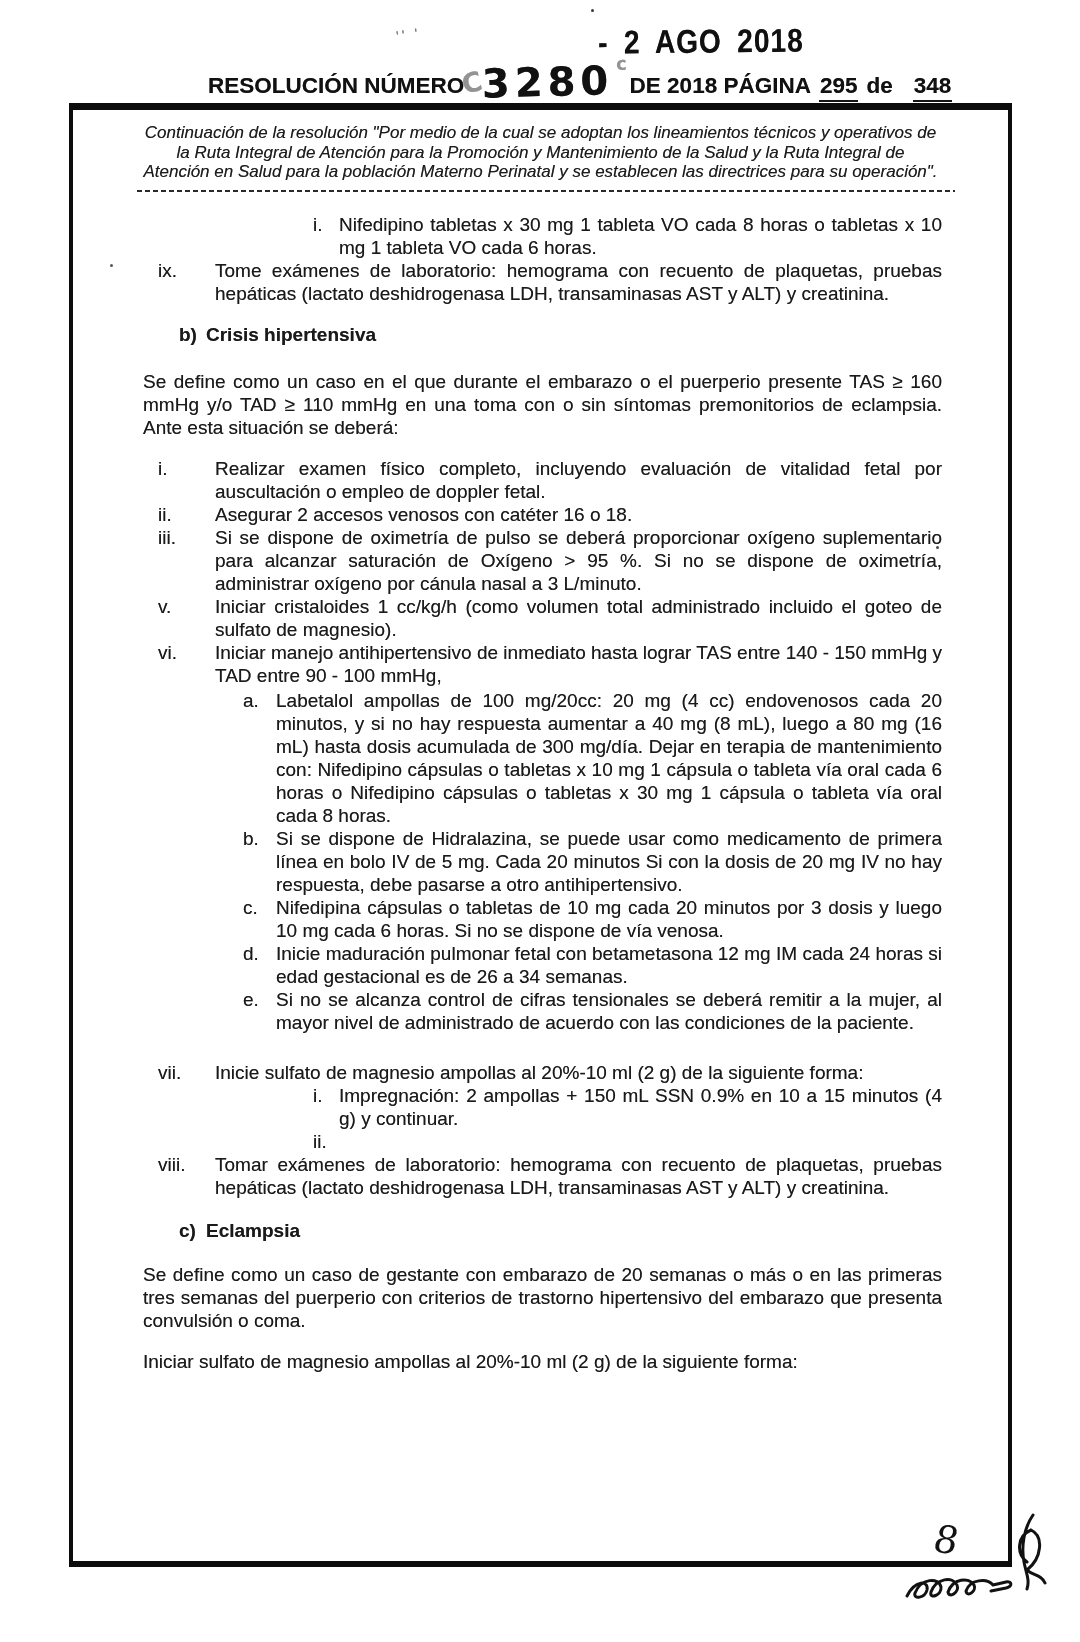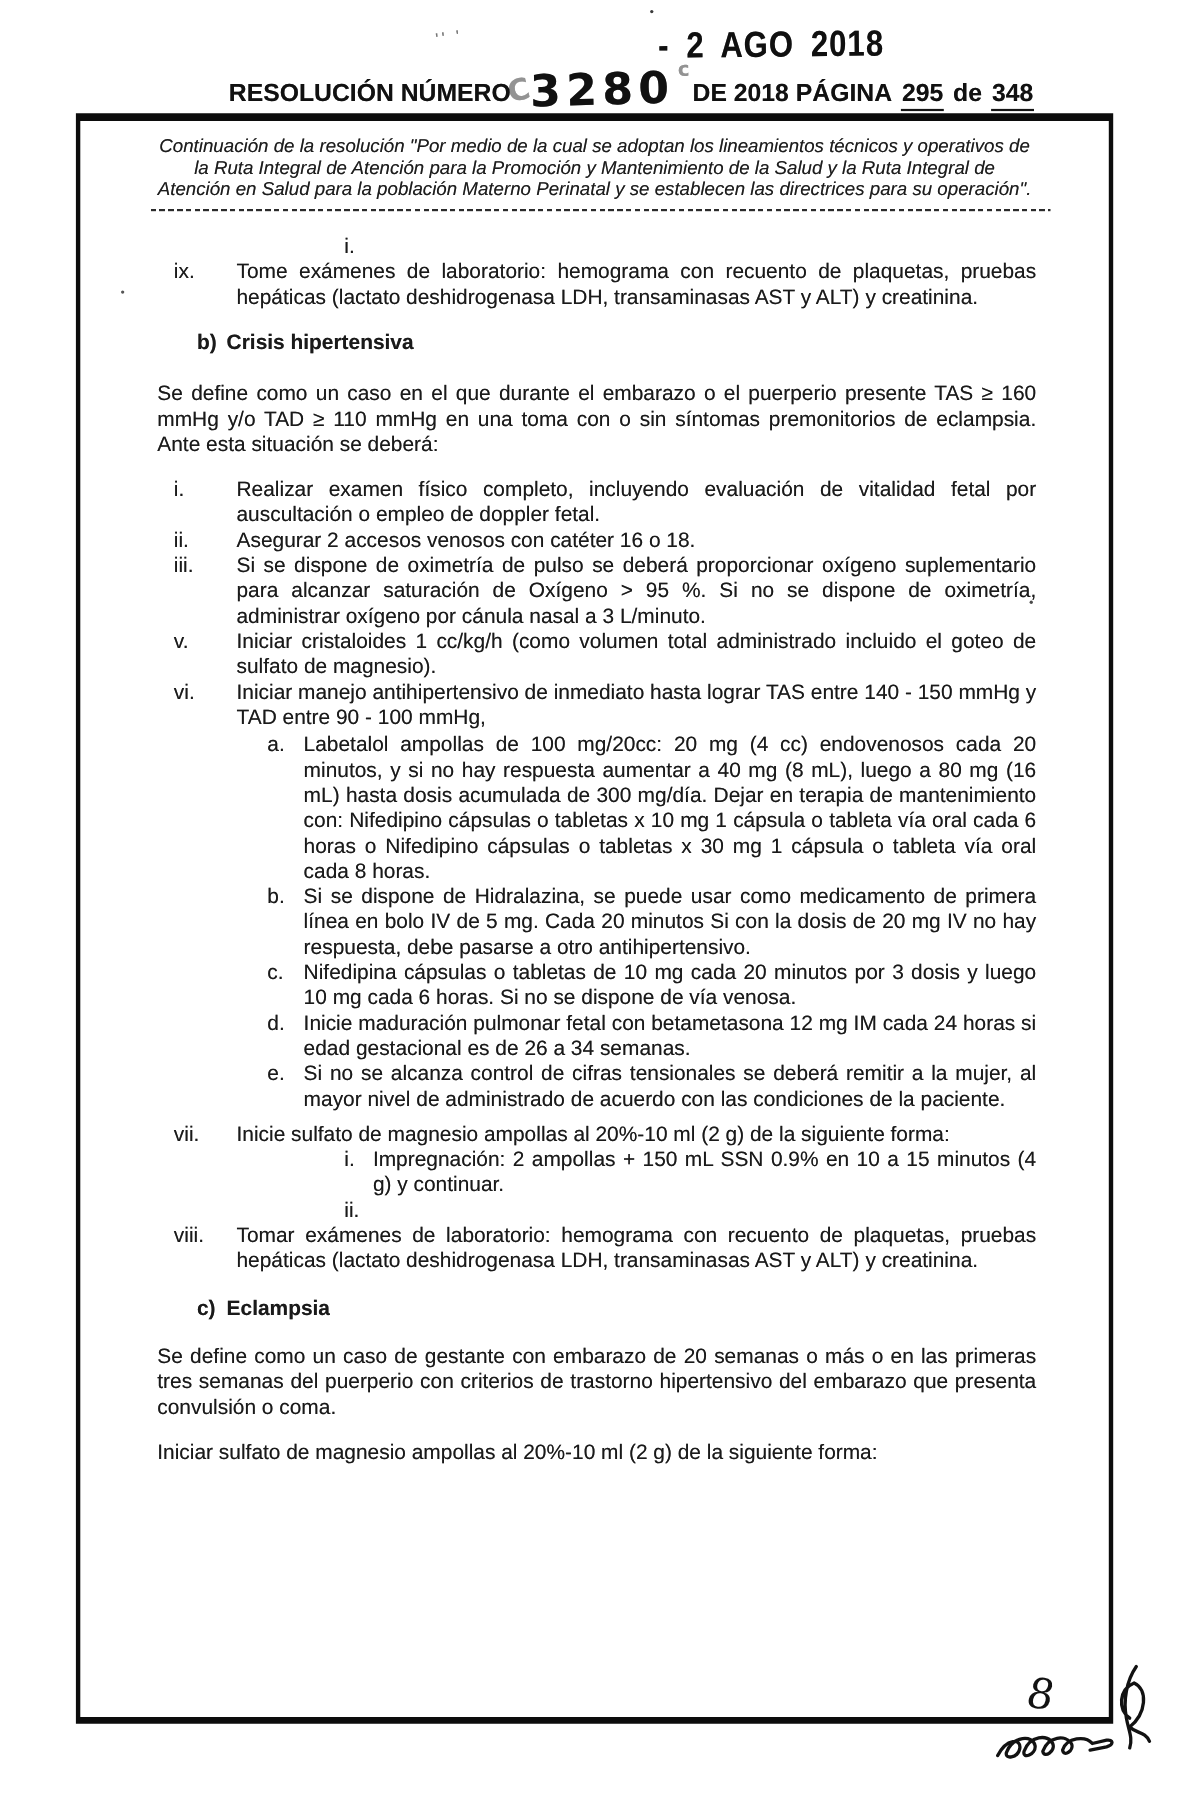--- a/index.html
+++ b/index.html
@@ -42,21 +42,21 @@
   }
   .ghost-right {
     position: absolute; right: -4px; top: -4px;
     font-size: 18px; opacity: .45; letter-spacing: 0;
   }
   .stray-marks {
     position: absolute; top: 26px; left: 396px;
     font-size: 15px; opacity: .6; letter-spacing: 3px; transform: rotate(-8deg);
   }
   .pg-und { border-bottom: 2.5px solid #151515; padding: 0 1px 1px; }
-  .sp-l { margin-left: 8px; } .sp-r { margin-right: 8px; }
+  .sp-l { margin-left: 8px; } .sp-r { margin-right: 20px; }
 
   
   .doc-box {
     position: absolute; left: 69px; top: 103px;
     width: 943px; height: 1464px;
     background: #fff;
     border: 4px solid #0c0c0c;
     border-top-width: 7px; border-bottom-width: 6px;
     overflow: hidden;
   }
@@ -82,21 +82,21 @@
   .li.subroman { padding-left: 170px; } .li.subroman > .mk { width: 26px; }
 
   .heading { display: flex; font-weight: 700; padding-left: 36px; }
   .heading .mk { width: 27px; flex: none; }
   .h-b { margin-top: 18px; margin-bottom: 24px; }
   .h-c { margin-top: 20px; margin-bottom: 21px; }
 
   .p  { text-align: justify; margin: 0; }
   .steps   { margin-top: 18px; }
   .letters { margin-top: 2px; }
-  .vii     { margin-top: 9px; }
+  .vii     { margin-top: 27px; }
   .p-c  { margin: 0; text-align: justify; }
   .p-c2 { margin: 17px 0 0; }
   .p-c3 { margin: 18px 0 3px; }
 
   
   .hw-eight {
     position: absolute; left: 934px; top: 1518px;
     font-family: "DejaVu Serif", serif; font-size: 38px; color: #121212;
     transform: rotate(7deg) skewX(-6deg);
     text-shadow: none;
@@ -130,20 +130,21 @@
 
   <div class="doc-box">
 
     <p class="continuation">Continuación de la resolución "Por medio de la cual se adoptan los lineamientos técnicos y operativos de la Ruta Integral de Atención para la Promoción y Mantenimiento de la Salud y la Ruta Integral de Atención en Salud para la población Materno Perinatal y se establecen las directrices para su operación".</p>
     <div class="dashed-sep"></div>
 
     <div class="content">
 
       <div class="li subroman">
         <span class="mk">i.</span>
+        <span class="tx">Nifedipino tabletas x 30 mg 1 tableta VO cada 8 horas o tabletas x 10 mg 1 tableta VO cada 6 horas.</span>
       </div>
       <div class="li roman">
         <span class="mk">ix.</span>
         <span class="tx">Tome exámenes de laboratorio: hemograma con recuento de plaquetas, pruebas hepáticas (lactato deshidrogenasa LDH, transaminasas AST y ALT) y creatinina.</span>
       </div>
 
       <div class="heading h-b">
         <span class="mk">b)</span>
         <span>Crisis hipertensiva</span>
       </div>

